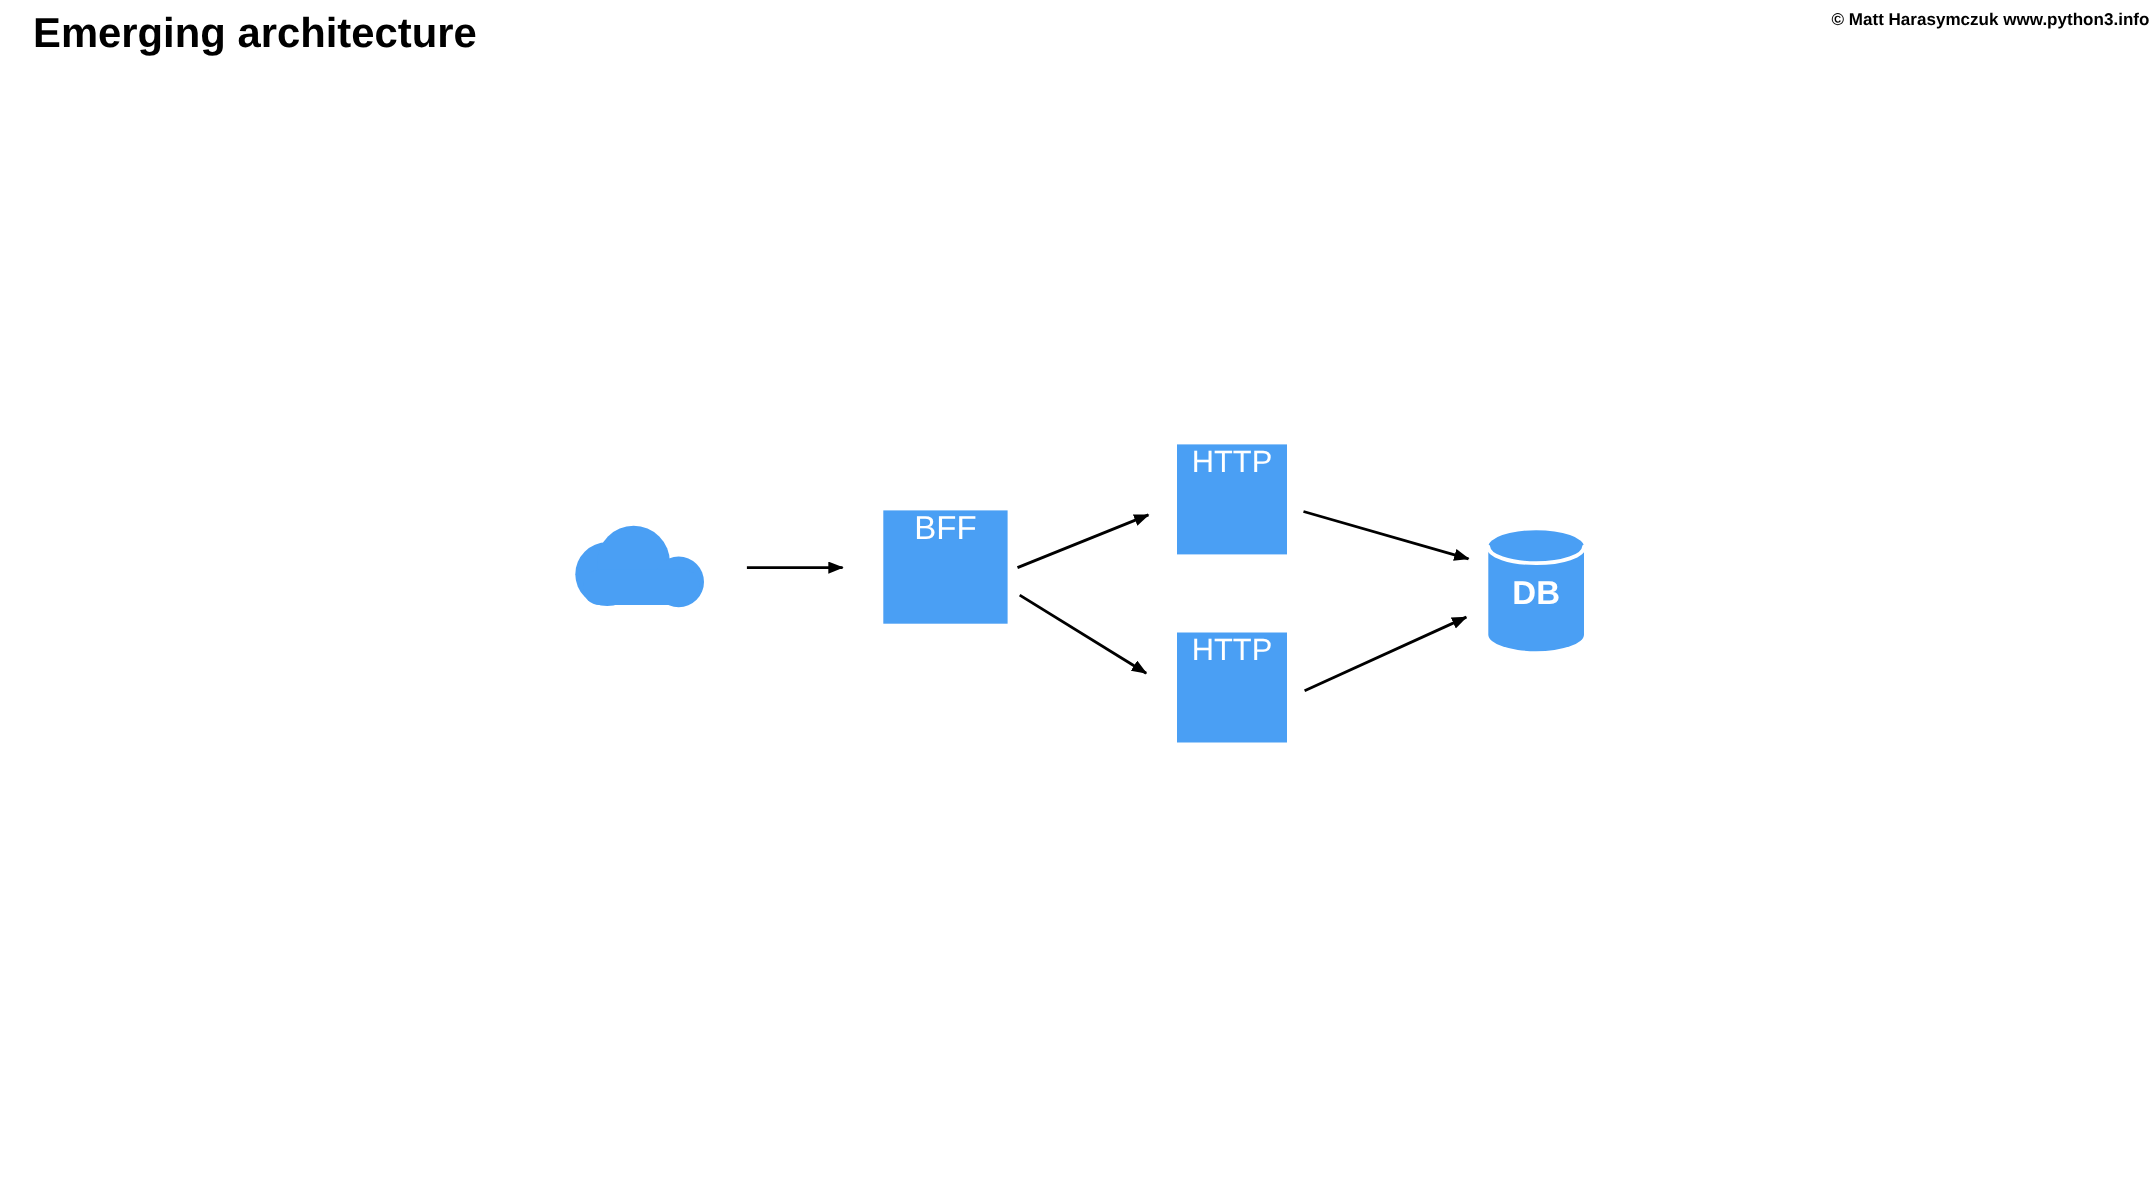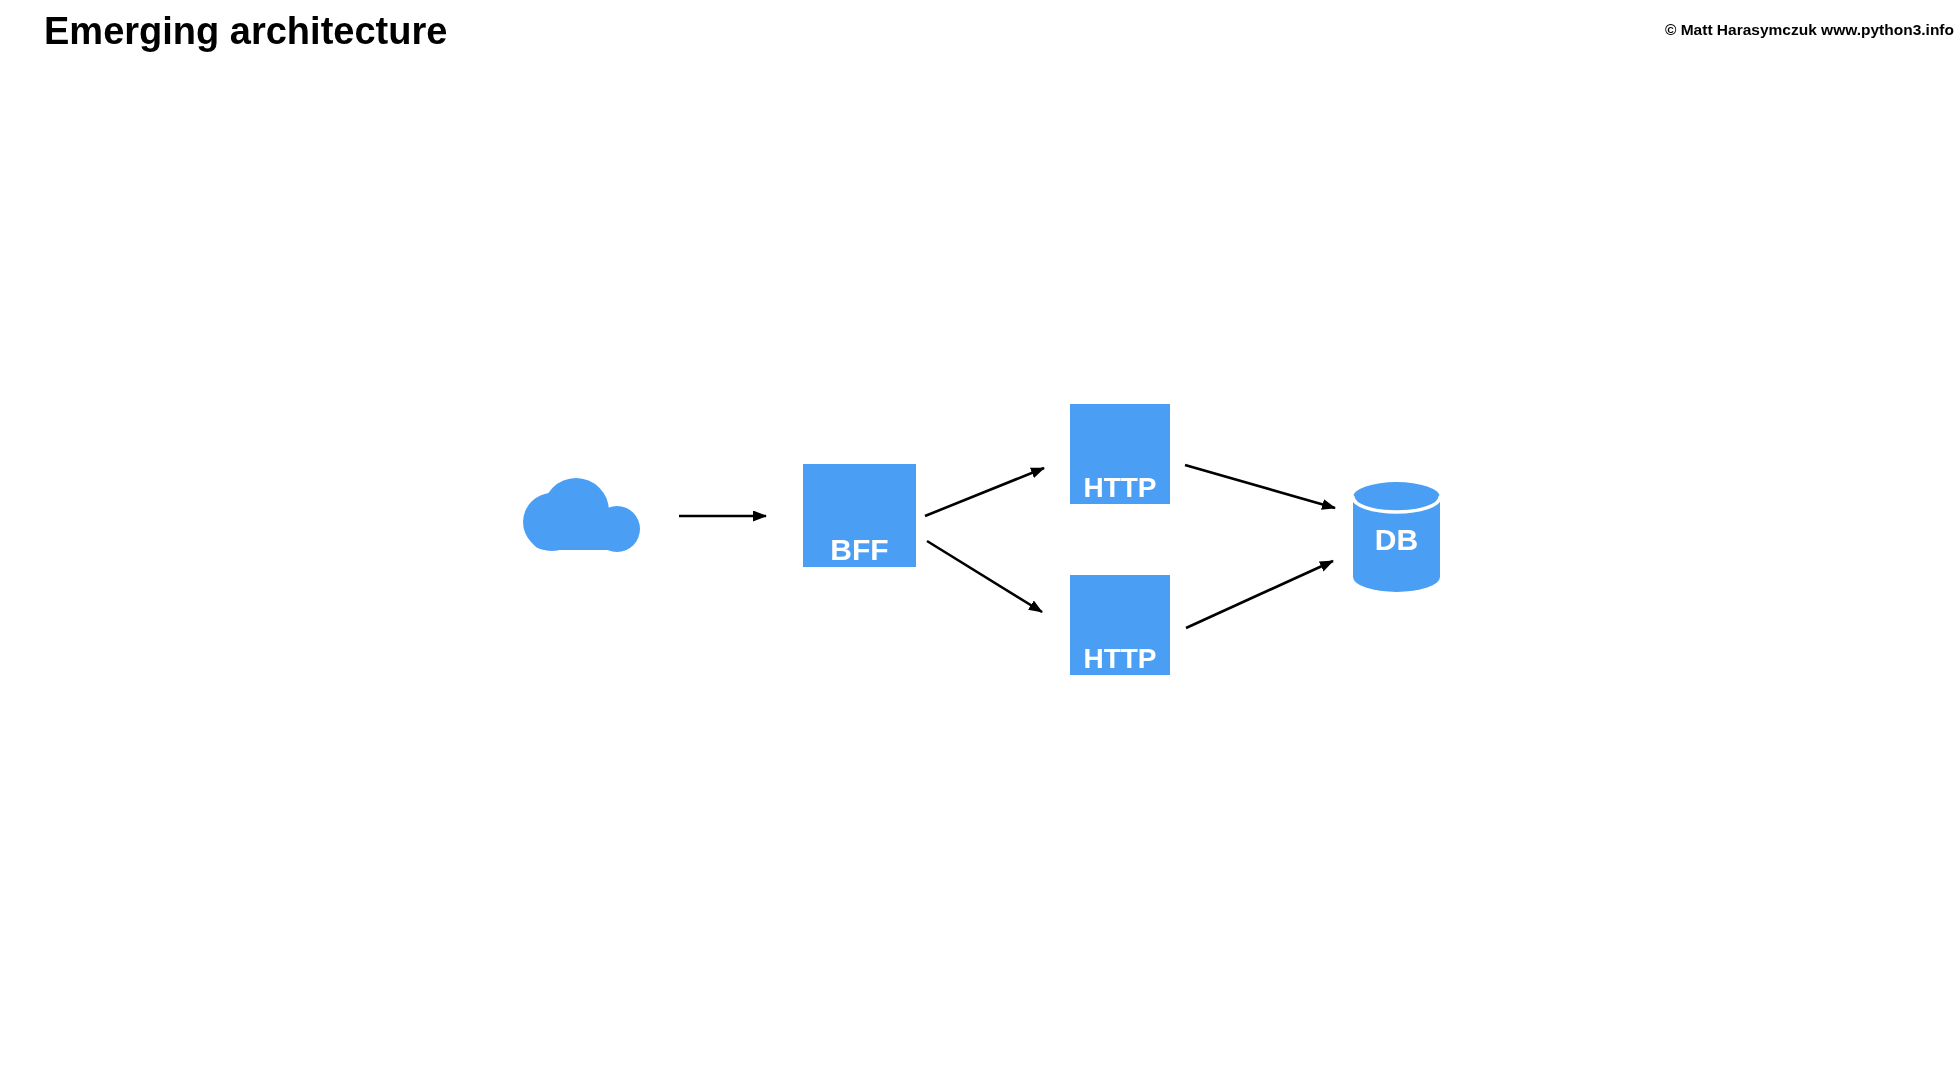--- a/index.html
+++ b/index.html
@@ -10,33 +10,33 @@
   }
   .stage {
     position: relative;
     width: 1960px;
     height: 1080px;
     background: var(--background, #ffffff);
     overflow: hidden;
   }
   .page-title {
     position: absolute;
-    left: 44px;
+    left: 30px;
     top: 8px;
     margin: 0;
     font-size: 38px;
     line-height: 46px;
     font-weight: 700;
     color: var(--title-text, #000000);
     letter-spacing: 0;
   }
   .copyright {
     position: absolute;
     right: 6px;
-    top: 18px;
+    top: 7px;
     font-size: 15.5px;
     line-height: 24px;
     font-weight: 700;
     color: var(--title-text, #000000);
     white-space: nowrap;
   }
   .diagram-svg {
     position: absolute;
     left: 0;
     top: 0;
@@ -53,24 +53,24 @@
   .cyl-divider {
     stroke: #ffffff;
     stroke-width: 3.5;
     fill: none;
     stroke-linecap: round;
   }
   .node-box {
     position: absolute;
     background: var(--node-fill, #4a9ff4);
     display: flex;
-    align-items: flex-end;
+    align-items: flex-start;
     justify-content: center;
     color: var(--node-text, #ffffff);
-    font-weight: 700;
+    font-weight: 400;
   }
   .node-bff  { left: 803px;  top: 464px; width: 113px; height: 103px; font-size: 30px; }
   .node-http-top    { left: 1070px; top: 404px; width: 100px; height: 100px; font-size: 28px; }
   .node-http-bottom { left: 1070px; top: 575px; width: 100px; height: 100px; font-size: 28px; }
   .db-label {
     position: absolute;
     left: 1353px;
     top: 523px;
     width: 87px;
     text-align: center;

